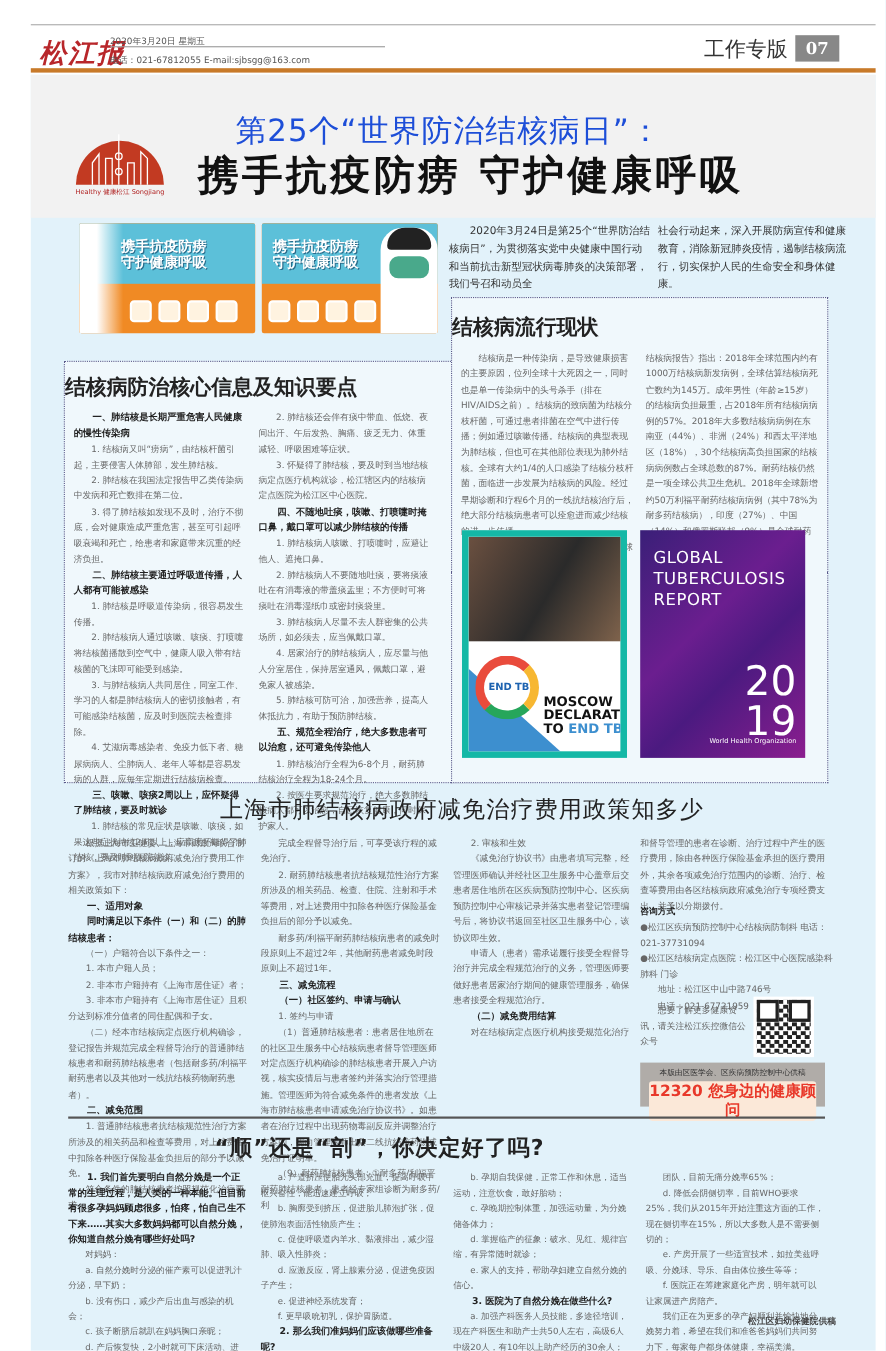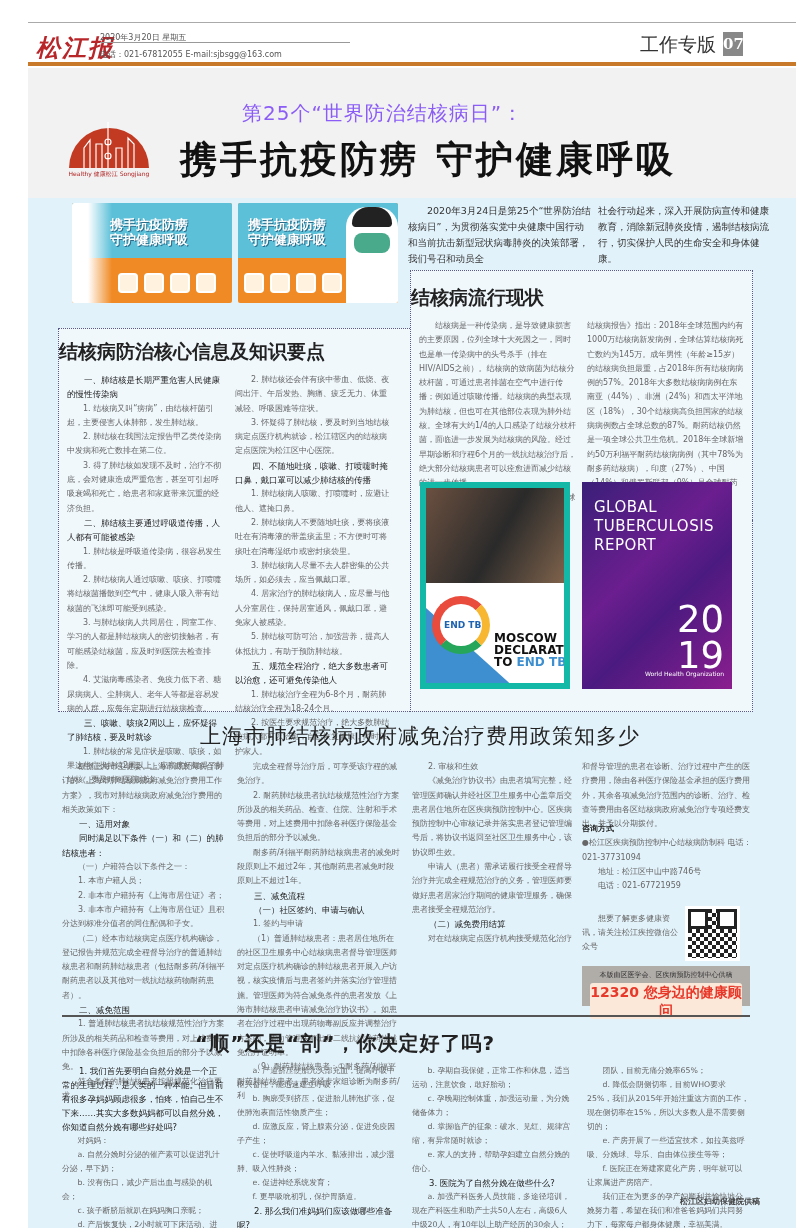--- a/index.html
+++ b/index.html
@@ -4,26 +4,26 @@
 <style>
 *{box-sizing:border-box;margin:0;padding:0}
 body{width:805px;height:1228px;background:#fff;font-family:"DejaVu Sans","Liberation Sans",sans-serif;color:#333;position:relative;overflow:hidden}
 .abs{position:absolute}
 .hdr-topline{left:28px;top:22px;width:768px;height:1px;background:#aaa}
 .logo-mast{left:36px;top:32px;font-family:"DejaVu Serif",serif;font-size:24px;font-weight:bold;color:#b8262a;font-style:italic;letter-spacing:2px}
 .hdr-date{left:100px;top:32px;font-size:8px;color:#555}
 .hdr-mid{left:100px;top:42px;width:250px;height:1px;background:#999}
 .hdr-tel{left:100px;top:49px;font-size:8px;color:#555}
 .hdr-section{left:640px;top:32px;font-family:"DejaVu Serif",serif;font-size:19px;color:#333}
-.hdr-num{left:723px;top:32px;width:20px;height:24px;background:#888;color:#fff;font-family:"DejaVu Serif",serif;font-size:15px;font-weight:bold;text-align:center;line-height:24px}
+.hdr-num{left:723px;top:32px;width:40px;height:24px;background:#888;color:#fff;font-family:"DejaVu Serif",serif;font-size:15px;font-weight:bold;text-align:center;line-height:24px}
 .hdr-bottomline{left:28px;top:62px;width:768px;height:4px;background:#c87a2a}
 .hero-bg{left:28px;top:68px;width:768px;height:1160px;background:#e2f2fa}
 .hero-top{left:28px;top:68px;width:768px;height:130px;background:#f2f2f2}
 .logo-emblem{left:64px;top:118px;width:90px;height:60px}
-.hero-sub{left:242px;top:100px;font-size:20px;color:#8b5cf6;letter-spacing:1px}
+.hero-sub{left:214px;top:100px;font-size:28px;color:#1d4ed8;letter-spacing:1px}
 .hero-title{left:180px;top:135px;font-size:37px;font-weight:900;color:#111;letter-spacing:3px}
 .poster{top:203px;height:100px;border-radius:2px;overflow:hidden}
 .poster1{left:72px;width:160px;background:#f08a24}
 .poster2{left:238px;width:160px;background:#f08a24}
 .poster .sky{position:absolute;left:0;top:0;width:100%;height:55%;background:#5cc0d9}
 .poster .pt{position:absolute;left:38px;top:14px;font-size:13px;font-weight:bold;color:#fff;text-shadow:1px 1px 0 #2a6b8a;line-height:15px}
 .poster .icons{position:absolute;left:46px;top:70px;display:flex;gap:6px}
 .poster .icons span{width:20px;height:20px;border-radius:4px;background:#fff3e0;border:2px solid #fff}
 .poster .face{position:absolute;left:0;top:0;width:40px;height:100%;background:linear-gradient(90deg,#fff 40%,transparent)}
 .poster2 .doc{position:absolute;right:0;top:4px;width:52px;height:96px;background:#fff;border-radius:20px 20px 0 0}
@@ -31,21 +31,21 @@
 .poster2 .hair{position:absolute;right:6px;top:4px;width:40px;height:20px;background:#222;border-radius:18px 18px 4px 4px}
 .intro{left:408px;top:203px;width:185px;font-size:9.5px;line-height:16px;color:#333;text-indent:2em}
 .intro2{left:598px;top:203px;width:180px;font-size:9.5px;line-height:16px;color:#333}
 .box{border:1.5px dotted #5a5a8a;background:#f0f8fc}
 .box1{left:58px;top:328px;width:396px;height:384px}
 .box2{left:410px;top:270px;width:343px;height:252px}
 .box-title{position:absolute;width:100%;text-align:left;font-size:19px;font-weight:bold;color:#222}
 .cols{position:absolute;display:flex;gap:10px;font-size:8px;line-height:14.3px;color:#666}
 .cols .col{flex:1}
 .cols p{text-indent:2em}
-.cols p.h{color:#222;font-weight:normal;font-size:8.5px}
+.cols p.h{color:#222;font-weight:bold;font-size:8.5px}
 .cover1{left:420px;top:482px;width:150px;height:207px;background:#fff;overflow:hidden;border:6px solid #14b8a6}
 .cover1 .photo{position:absolute;left:0;top:0;width:150px;height:95px;background:linear-gradient(120deg,#6b5040,#2a2a2a 50%,#8a6a50)}
 .cover1 .tri{position:absolute;left:0;top:120px;width:0;height:0;border-left:100px solid #3d8fcf;border-top:90px solid transparent}
 .cover1 .ring{position:absolute;left:6px;top:108px;width:58px;height:58px;border-radius:50%;border:8px solid #e94b3c;border-right-color:#f7b731;border-bottom-color:#26a65b;background:#fff}
 .cover1 .ring span{position:absolute;left:4px;top:16px;font-size:9px;font-weight:bold;color:#1e63b0}
 .cover1 .mt{position:absolute;left:68px;top:144px;font-size:12px;font-weight:900;color:#111;line-height:12px}
 .cover1 .mt b{color:#3d8fcf}
 .cover2{left:582px;top:482px;width:150px;height:207px;background:linear-gradient(135deg,#3a1f78,#6b1e8f 40%,#4b1a80 60%,#8b1e8f);overflow:hidden}
 .cover2 .gt{position:absolute;left:12px;top:16px;font-size:15px;color:#fff;line-height:19px;letter-spacing:.5px}
 .cover2 .yr{position:absolute;right:8px;top:120px;font-size:37px;color:#fff;line-height:36px;text-align:right}
@@ -229,20 +229,21 @@
         <p>对在结核病定点医疗机构接受规范化治疗</p>
       </div>
   </div>
 </div>
 <div class="abs consult" style="top:760px">
   <p style="text-indent:0">和督导管理的患者在诊断、治疗过程中产生的医疗费用，除由各种医疗保险基金承担的医疗费用外，其余各项减免治疗范围内的诊断、治疗、检查等费用由各区结核病政府减免治疗专项经费支出，并予以分期拨付。</p>
 </div>
 <div class="abs consult">
   <p class="h">咨询方式</p>
   <p>●松江区疾病预防控制中心结核病防制科 电话：021-37731094</p>
+  <p>●松江区结核病定点医院：松江区中心医院感染科 肺科 门诊</p>
   <p style="padding-left:2em">地址：松江区中山中路746号</p>
   <p style="padding-left:2em">电话：021-67721959</p>
 </div>
 <div class="abs qr-text">想要了解更多健康资讯，请关注松江疾控微信公众号</div>
 <div class="abs qr">
     <div></div>
   </div>
 <div class="abs hotline">
   <div class="s">本版由区医学会、区疾病预防控制中心供稿</div>
   <div class="b">12320 您身边的健康顾问</div>
@@ -257,22 +258,22 @@
         <p class="h">1. 我们首先要明白自然分娩是一个正常的生理过程，是人类的一种本能。但目前有很多孕妈妈顾虑很多，怕疼，怕自己生不下来……其实大多数妈妈都可以自然分娩，你知道自然分娩有哪些好处吗?</p>
         <p>对妈妈：</p>
         <p>a. 自然分娩时分泌的催产素可以促进乳汁分泌，早下奶；</p>
         <p>b. 没有伤口，减少产后出血与感染的机会；</p>
         <p>c. 孩子断脐后就趴在妈妈胸口亲昵；</p>
         <p>d. 产后恢复快，2小时就可下床活动、进食，亲自照顾孩子。</p>
       </div>
     <div class="col" id="bi-c2">
         <p>a. 产道挤压使胎儿头部充血，提高呼吸中枢兴奋性，能迅速建立呼吸；</p>
         <p>b. 胸廓受到挤压，促进胎儿肺泡扩张，促使肺泡表面活性物质产生；</p>
+        <p>c. 促使呼吸道内羊水、黏液排出，减少湿肺、吸入性肺炎；</p>
         <p>d. 应激反应，肾上腺素分泌，促进免疫因子产生；</p>
-        <p>c. 促使呼吸道内羊水、黏液排出，减少湿肺、吸入性肺炎；</p>
         <p>e. 促进神经系统发育；</p>
         <p>f. 更早吸吮初乳，保护胃肠道。</p>
         <p class="h">2. 那么我们准妈妈们应该做哪些准备呢?</p>
       </div>
     <div class="col" id="bi-c3">
         <p>b. 孕期自我保健，正常工作和休息，适当运动，注意饮食，敢好胎动；</p>
         <p>c. 孕晚期控制体重，加强运动量，为分娩储备体力；</p>
         <p>d. 掌握临产的征象：破水、见红、规律宫缩，有异常随时就诊；</p>
         <p>e. 家人的支持，帮助孕妇建立自然分娩的信心。</p>
         <p class="h">3. 医院为了自然分娩在做些什么?</p>

